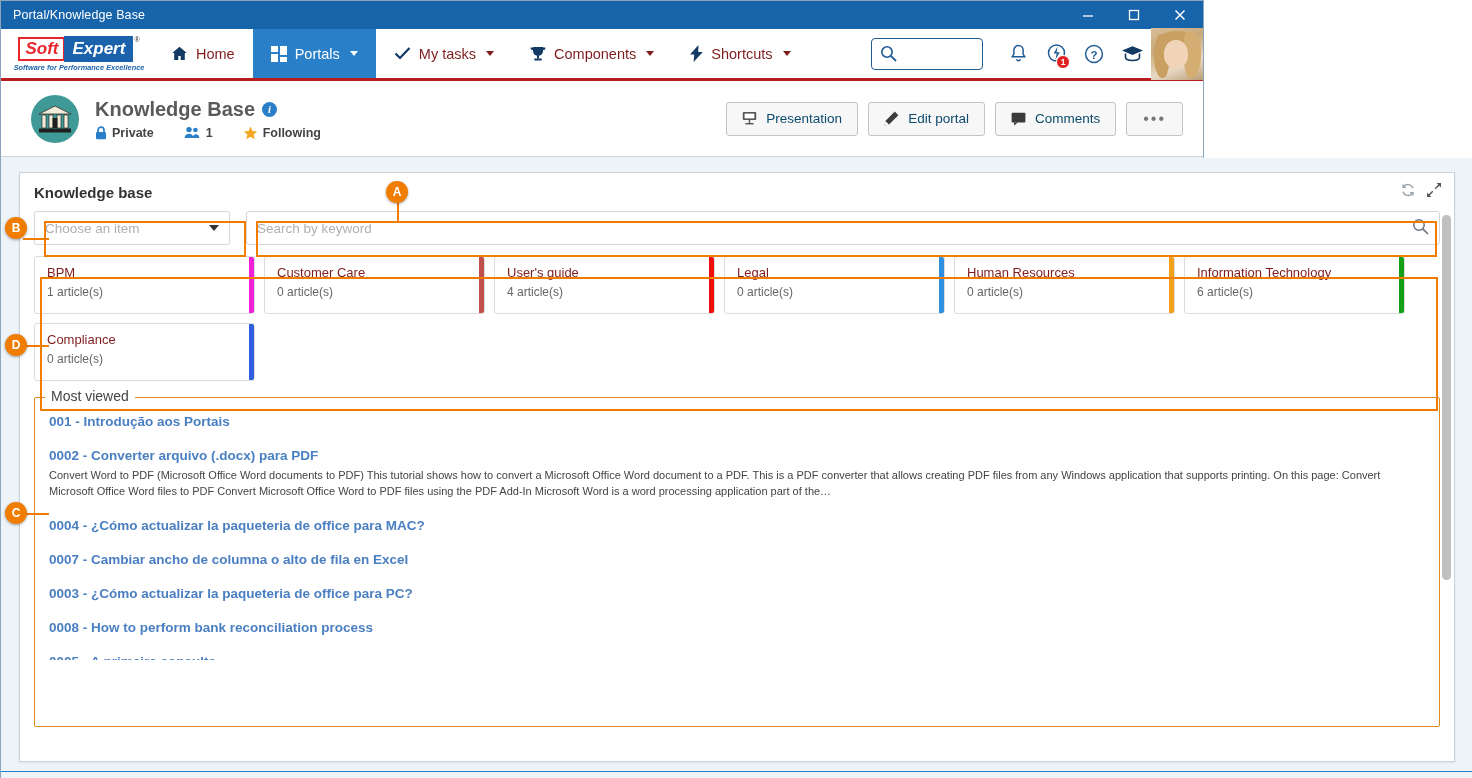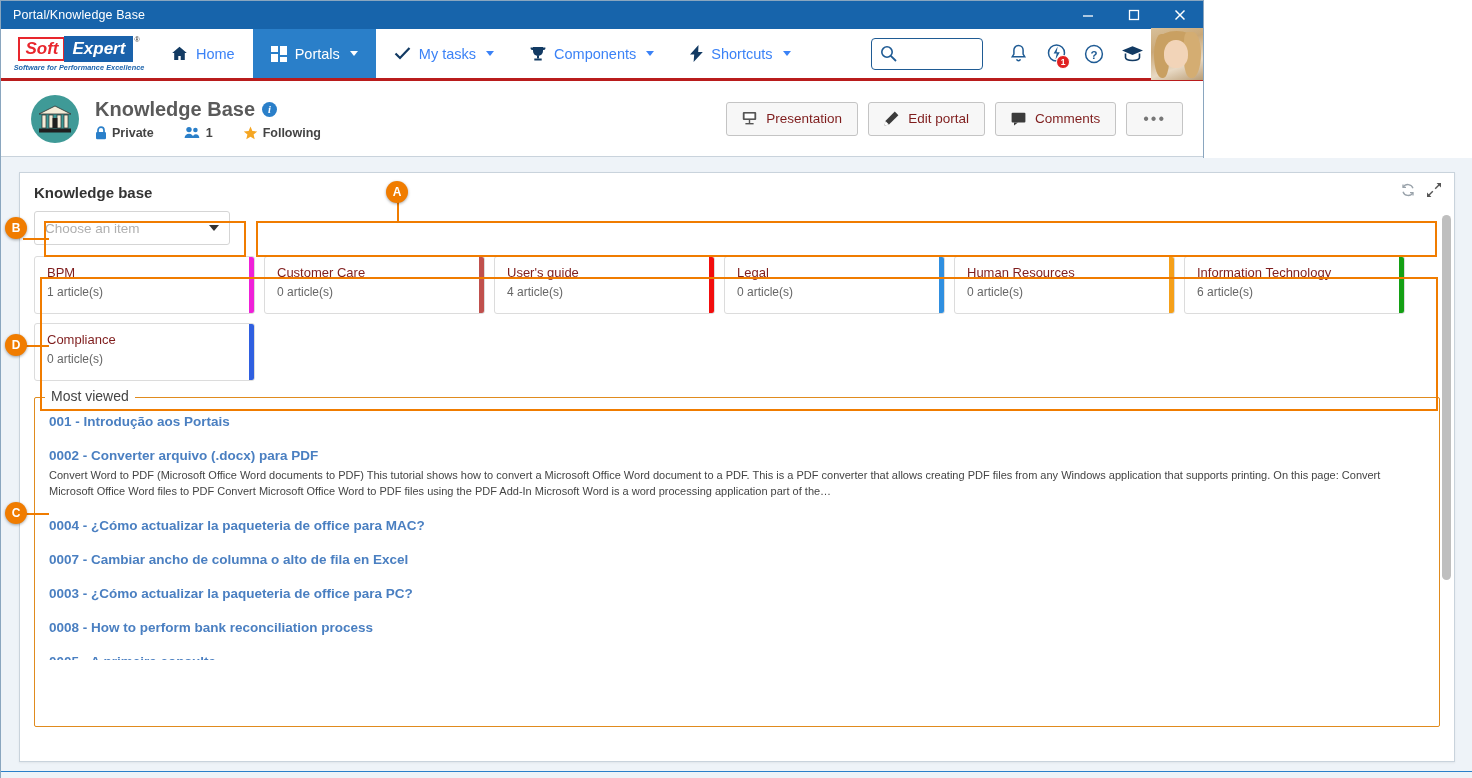--- a/index.html
+++ b/index.html
@@ -65,21 +65,21 @@
   }
   .logo-reg { font-size: 7px; color: #333; margin-left: 1px; align-self: flex-start; }
   .logo-tag {
     font-size: 7.3px; color: #1a62ab; font-style: italic; font-weight: bold;
     margin-top: 1px; letter-spacing: .05px;
   }
 
   .nav-item {
     display: flex; align-items: center; gap: 8px;
     padding: 0 18px;
-    font-size: 14.5px; color: #3b82f6;
+    font-size: 14.5px; color: #7f1d1d;
     white-space: nowrap;
   }
   .nav-item.active { background: #2a7fc9; color: #ffffff; }
   .nav-item .caret {
     width: 0; height: 0;
     border-left: 4.5px solid transparent;
     border-right: 4.5px solid transparent;
     border-top: 5px solid currentColor;
     margin-left: 2px;
   }
@@ -159,21 +159,21 @@
     margin-top: 5px; font-size: 12.5px; color: #444;
     font-weight: bold;
   }
   #portal-sub .grp { display: flex; align-items: center; gap: 5px; }
   #portal-sub .sep { width: 16px; }
 
   #portal-actions { margin-left: auto; display: flex; align-items: center; gap: 10px; }
   .pbtn {
     height: 34px; border: 1px solid #c4c4c4; background: #f7f7f7;
     border-radius: 3px; display: flex; align-items: center; gap: 9px;
-    padding: 0 15px; font-size: 13.5px; color: #7f1d1d;
+    padding: 0 15px; font-size: 13.5px; color: #0c4a6e;
   }
   .pbtn.dots { padding: 0 16px; letter-spacing: 2px; font-size: 16px; color: #777; }
 
   
   #content {
     position: absolute; left: 0; top: 157px;
     width: 1472px; height: 621px;
     background: #eef3f8;
     padding: 14px 18px 0 18px;
   }
@@ -539,20 +539,29 @@
           </span>
         </div>
       </div>
 
       <div id="panel-body">
 
         <div id="search-row">
           <div id="item-select">
             <span>Choose an item</span>
             <span class="sel-caret"></span>
+          </div>
+          <div id="keyword-box">
+            <span>Search by keyword</span>
+            <span class="kw-ico">
+              <svg width="17" height="17" viewBox="0 0 17 17">
+                <circle cx="7" cy="7" r="5.2" fill="none" stroke="#6b7580" stroke-width="1.5"></circle>
+                <line x1="10.8" y1="10.8" x2="16" y2="16" stroke="#6b7580" stroke-width="1.7"></line>
+              </svg>
+            </span>
           </div>
         </div>
 
         <div id="cards">
             <div class="card">
               <div class="c-name">BPM</div>
               <div class="c-count">1 article(s)</div>
               <div class="bar" style="background:#ef20d8"></div>
             </div>
             <div class="card">

